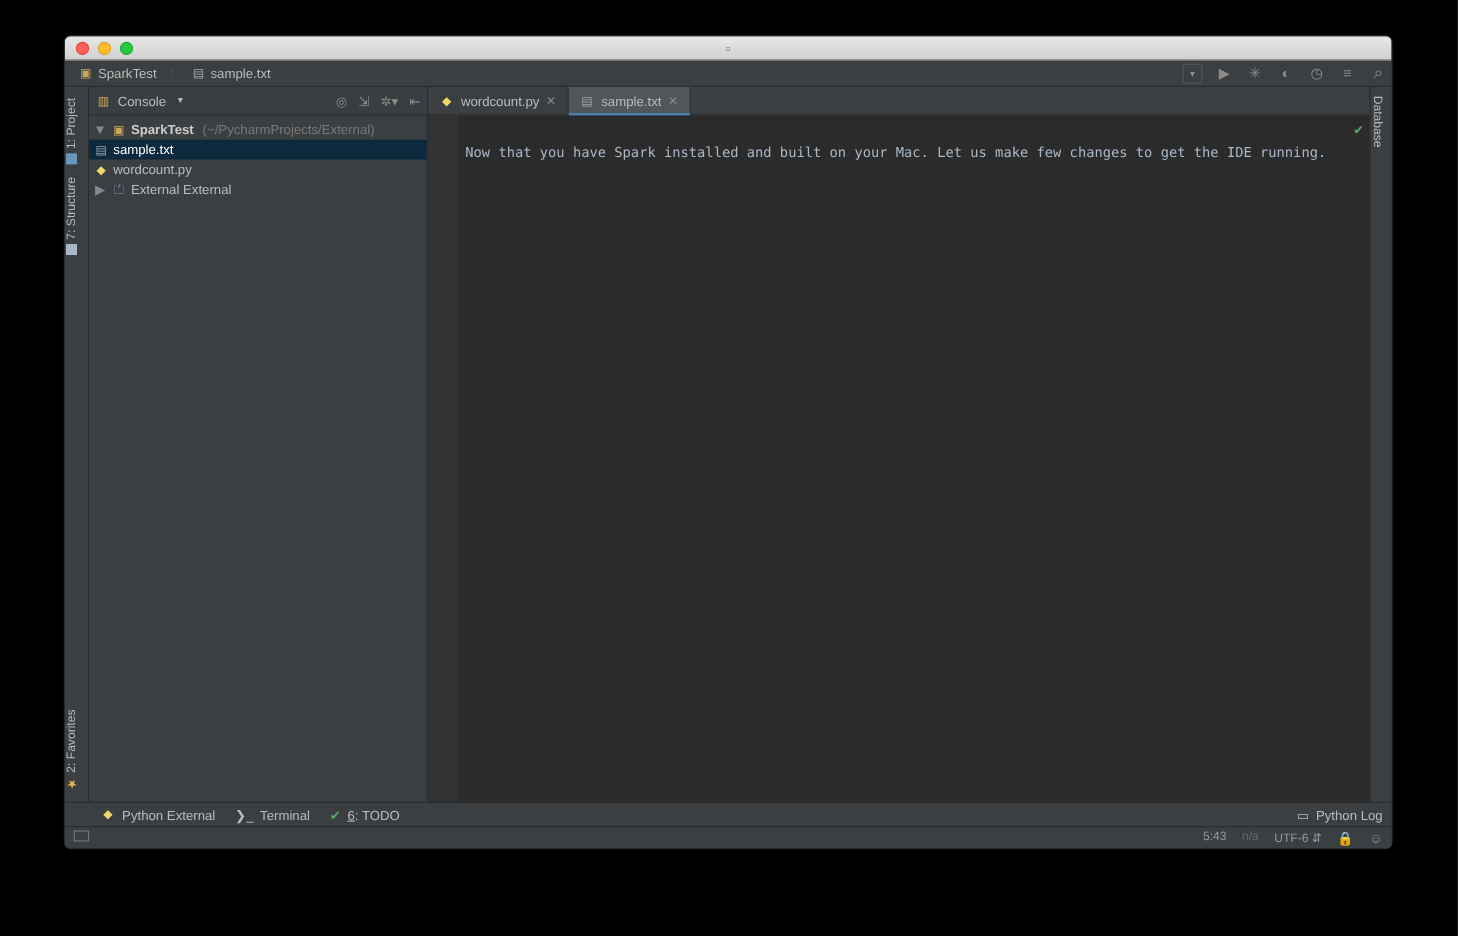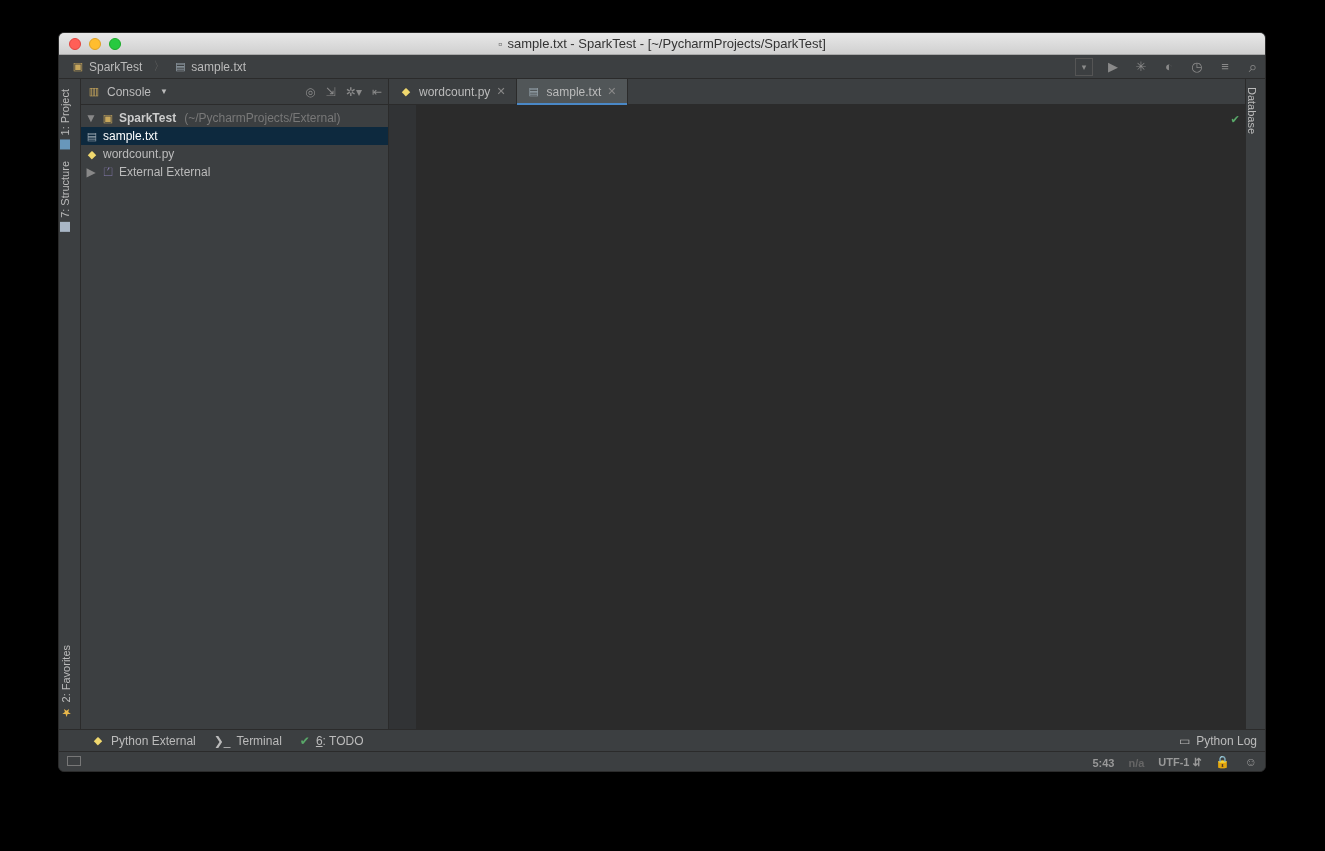--- a/index.html
+++ b/index.html
@@ -60,39 +60,38 @@
 
 .right-strip { width:20px; background:#3c3f41; border-left:1px solid #2b2b2b; }
 .right-strip .vtab { transform:none; writing-mode:vertical-rl; padding-top:8px; }
 
 .bottom-tools { height:22px; border-top:1px solid #2b2b2b; background:#3c3f41; display:flex; align-items:center; justify-content:space-between; padding:0 8px; }
 .bt-left { display:flex; gap:18px; align-items:center; margin-left:24px; }
 .bt-item { display:flex; align-items:center; gap:6px; color:#bbb; }
 .bt-right { display:flex; align-items:center; gap:6px; color:#bbb; }
 
 .status-bar { height:20px; border-top:1px solid #2b2b2b; background:#3c3f41; display:flex; align-items:center; justify-content:space-between; padding:0 8px; font-size:11px; color:#999; }
-.status-right { display:flex; gap:14px; align-items:flex-end;font-weight:bold; }
+.status-right { display:flex; gap:14px; align-items:flex-start; }
 .status-right .lock, .status-right .man { font-size:12px; }
 .sb-ico { width:14px; height:10px; border:1px solid #777; display:inline-block; }
 u.mn { text-decoration:underline; }
 </style>
 </head>
 <body>
 
 <div class="ide-window">
 
   <div class="title-bar">
     <div class="traffic">
       <span class="tc-red"></span>
       <span class="tc-yel"></span>
       <span class="tc-grn"></span>
     </div>
     <div class="title-center">
       <span class="doc-icon">▫</span>
-      <span>sample.txt - SparkTest - [~/PycharmProjects/SparkTest]</span>
     </div>
   </div>
 
   <div class="toolbar">
     <div class="breadcrumb">
       <div class="crumb">
         <span class="folder-icon">▣</span>
         <span>SparkTest</span>
       </div>
       <div class="crumb">
@@ -177,21 +176,21 @@
           <span class="close">✕</span>
         </div>
         <div class="tab active">
           <span class="file-icon">▤</span>
           <span>sample.txt</span>
           <span class="close">✕</span>
         </div>
       </div>
       <div class="editor-body">
         <div class="gutter"></div>
-        <div class="code" id="code"><span class="check">✔</span><div>&nbsp;</div><div>&nbsp;</div></div>
+        <div class="code" id="code"><span class="check">✔</span><div>&nbsp;</div><div>Now that you have Spark installed and built on your Mac. Let us make few changes to get the IDE running.</div><div>&nbsp;</div></div>
       </div>
     </div>
 
     <div class="right-strip">
       <div class="vtab">
           <span>Database</span>
         </div>
     </div>
   </div>
 
@@ -216,19 +215,19 @@
     </div>
   </div>
 
   <div class="status-bar">
     <div>
       <span class="sb-ico"></span>
     </div>
     <div class="status-right">
       <span>5:43</span>
       <span style="color:#666">n/a</span>
-      <span><span>UTF-1</span> ⇵</span>
+      <span><span>UTF-6</span> ⇵</span>
       <span class="lock">🔒</span>
       <span class="man">☺</span>
     </div>
   </div>
 
 </div>
 
 </body></html>

